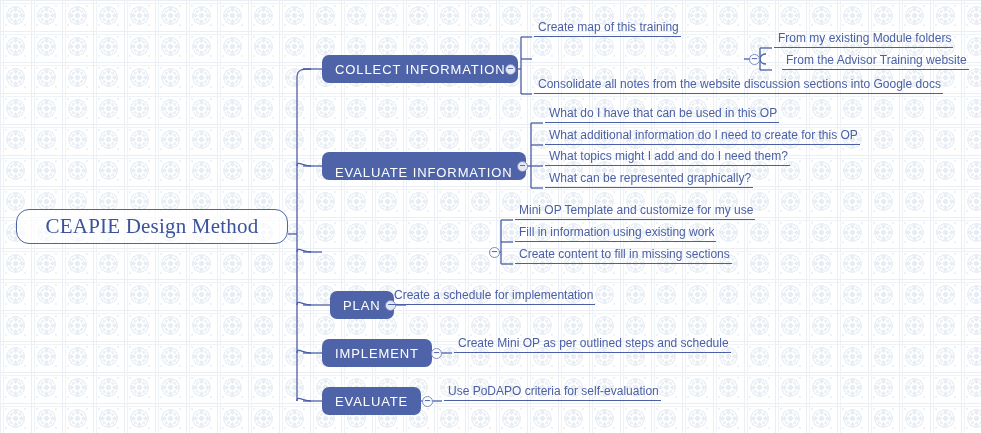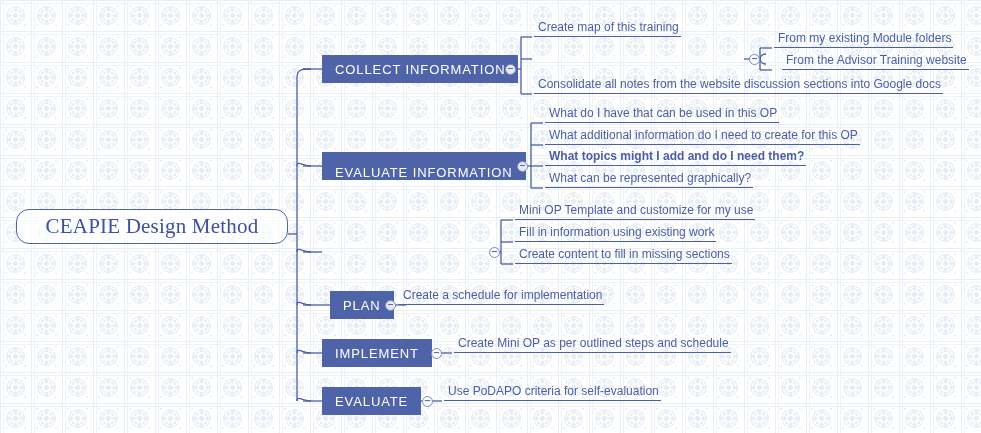--- a/index.html
+++ b/index.html
@@ -51,21 +51,21 @@
     font-family:"Liberation Serif",serif;
     display:flex;align-items:center;justify-content:center;
     letter-spacing:0.2px;
   }
 
   
   .branch-node{
     position:absolute;
     box-sizing:border-box;
     background:#4f63a8;
-    border-radius:0;
+    border-radius:7px;
     color:#ffffff;
     font-size:13px;
     letter-spacing:0.9px;
     display:flex;align-items:center;justify-content:center;
     white-space:nowrap;
     padding:0 13px;
     height:28px;
   }
 
   
@@ -182,21 +182,21 @@
     <span>EVALUATE INFORMATION</span>
   </div>
   <div class="toggle" style="left:517px;top:160.5px;"></div>
 
   <div class="leaf" style="left:545px;top:106px;">
     <span>What do I have that can be used in this OP</span>
   </div>
   <div class="leaf" style="left:545px;top:128px;">
     <span>What additional information do I need to create for this OP</span>
   </div>
-  <div class="leaf" style="left:545px;top:149px;font-weight:bold;">
+  <div class="leaf" style="left:545px;top:149px;">
     <span>What topics might I add and do I need them?</span>
   </div>
   <div class="leaf" style="left:545px;top:171px;">
     <span>What can be represented graphically?</span>
   </div>
 
   <div class="toggle" style="left:489px;top:246.5px;"></div>
 
   <div class="leaf" style="left:515px;top:203px;">
     <span>Mini OP Template and customize for my use</span>
@@ -205,21 +205,21 @@
     <span>Fill in information using existing work</span>
   </div>
   <div class="leaf" style="left:515px;top:247px;">
     <span>Create content to fill in missing sections</span>
   </div>
 
   <div class="branch-node" style="left:330px;top:291px;">
     <span>PLAN</span>
   </div>
   <div class="toggle" style="left:385px;top:299.5px;"></div>
-  <div class="leaf" style="left:399px;top:288px;">
+  <div class="leaf" style="left:390px;top:288px;">
     <span>Create a schedule for implementation</span>
   </div>
 
   <div class="branch-node" style="left:322px;top:339px;">
     <span>IMPLEMENT</span>
   </div>
   <div class="toggle" style="left:431px;top:347.5px;"></div>
   <div class="leaf" style="left:454px;top:336px;">
     <span>Create Mini OP as per outlined steps and schedule</span>
   </div>

